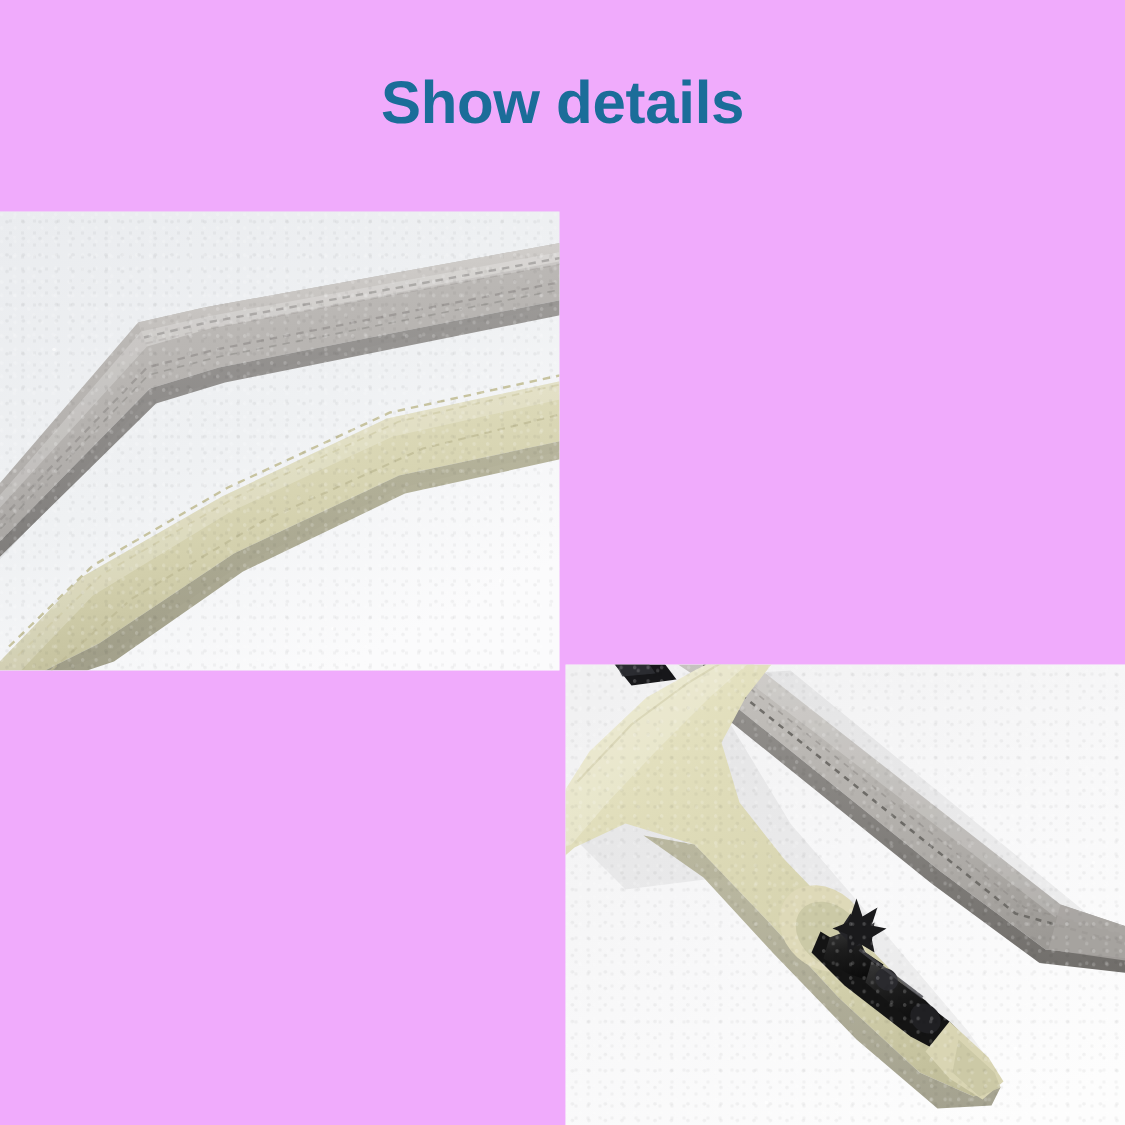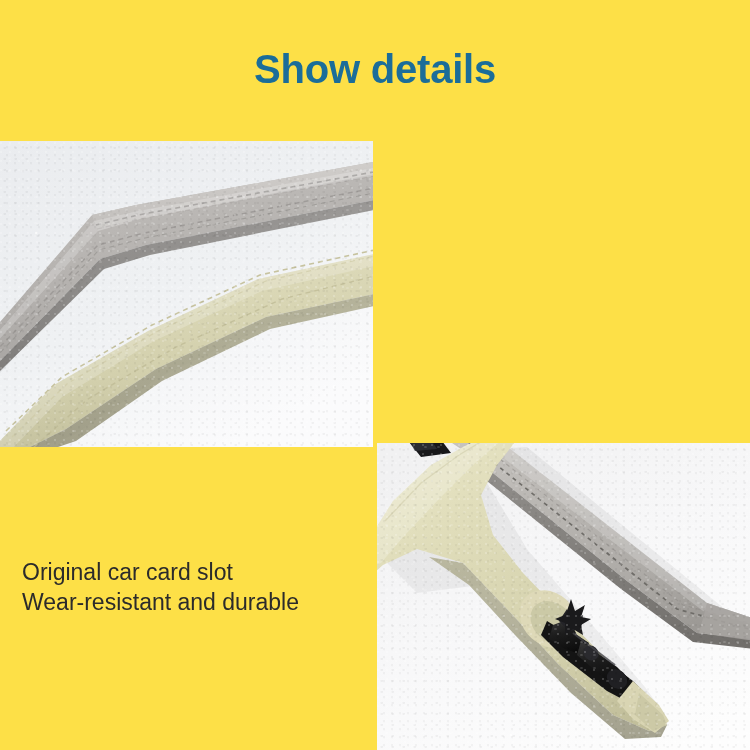--- a/index.html
+++ b/index.html
@@ -7,21 +7,21 @@
     padding: 0;
     background: #ffffff;
   }
   body {
     font-family: "Liberation Sans", sans-serif;
   }
   #page {
     position: relative;
     width: 750px;
     height: 750px;
-    background: #fde047;
+    background: #f0abfc;
     overflow: hidden;
   }
 
   
   #title {
     position: absolute;
     left: 0;
     top: 47px;
     width: 750px;
     text-align: center;
@@ -260,16 +260,14 @@
 
       <circle cx="300" cy="256" r="1.3" fill="#ffffff" opacity="0.9"></circle>
       <circle cx="318" cy="288" r="1.1" fill="#ffffff" opacity="0.8"></circle>
       <circle cx="134" cy="292" r="1.2" fill="#ffffff" opacity="0.7"></circle>
       <circle cx="352" cy="132" r="1.1" fill="#ffffff" opacity="0.6"></circle>
     </svg>
     <div class="grain"></div>
   </div>
 
 
-  <div class="caption" id="caption-slot">Original car card slot
-Wear-resistant and durable</div>
 
 </div>
 
 </body></html>

